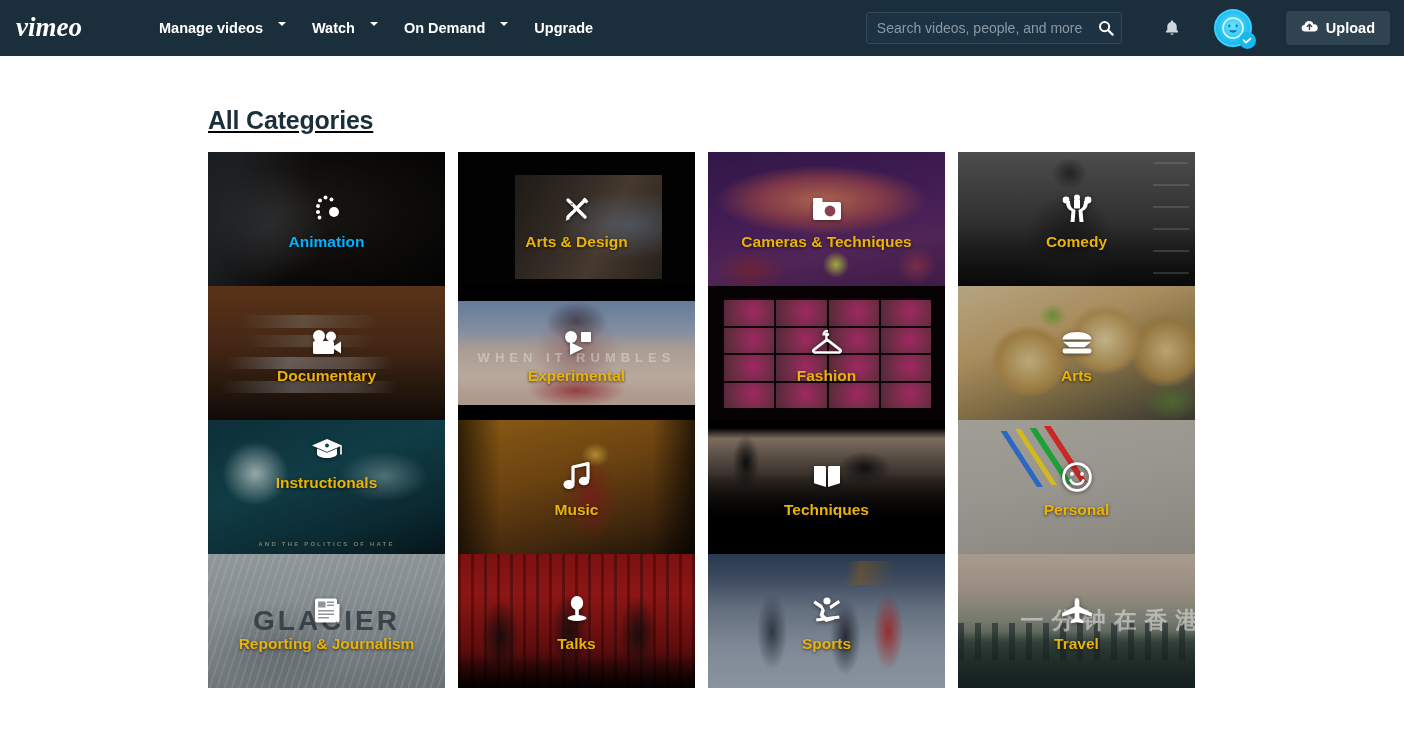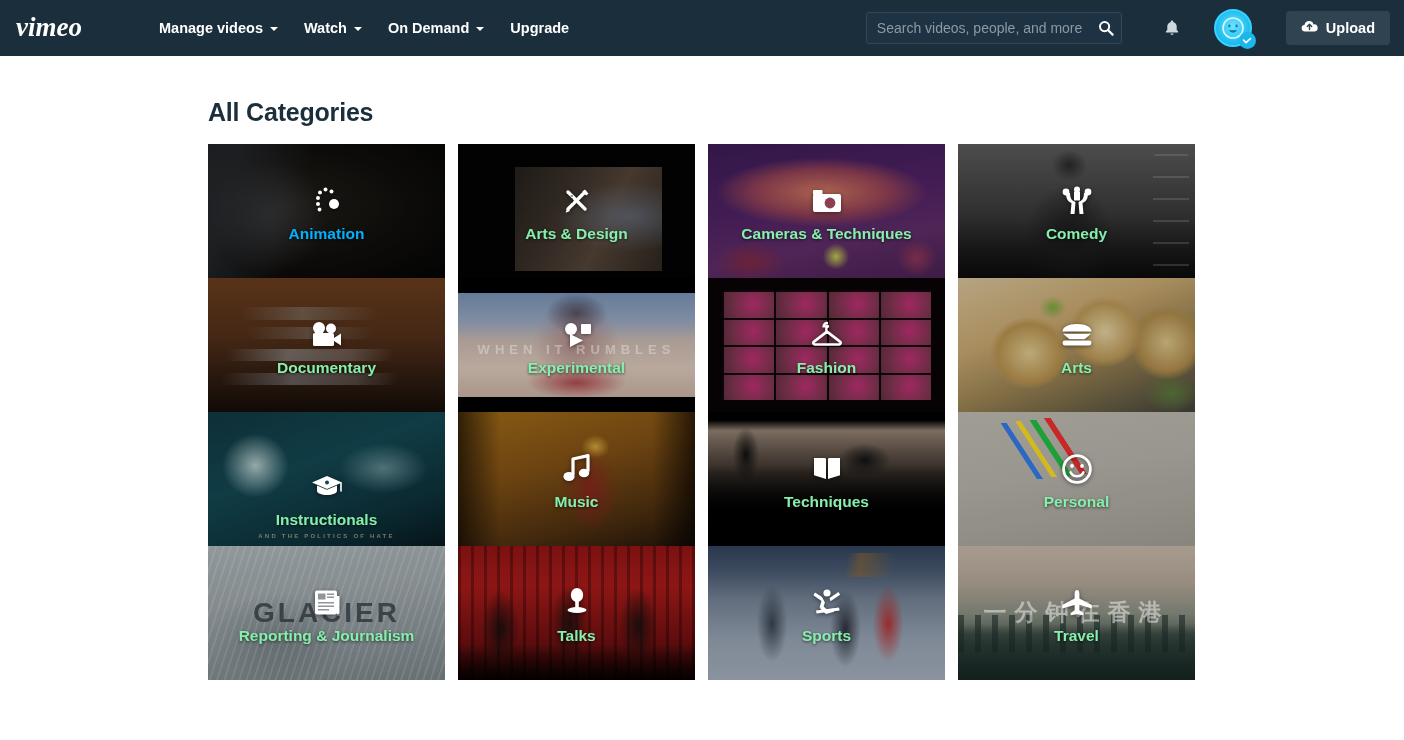--- a/index.html
+++ b/index.html
@@ -36,22 +36,21 @@
     gap: 0px;
   }
   .nav-item {
     color: #ffffff;
     font-size: 14.5px;
     font-weight: bold;
     padding: 8px 13px;
     cursor: pointer;
     white-space: nowrap;
     display: flex;
-    align-items: center;
-    gap: 7px;
+    gap: 15px;
     line-height: 1;
   }
   .caret {
     display: inline-block;
     width: 0; height: 0;
     border-left: 4px solid transparent;
     border-right: 4px solid transparent;
     border-top: 4.5px solid #ffffff;
     position: relative;
     top: 1px;
@@ -131,21 +130,22 @@
     font-size: 14.5px;
     font-weight: bold;
     height: 34px;
     padding: 0 15px;
     cursor: pointer;
     font-family: "Liberation Sans", sans-serif;
   }
 
   
   .page {
-    padding: 8px;
+    padding: 16px;
+    text-decoration: underline;
   }
   .content {
     width: 988px;
     margin: 0 auto;
     padding-top: 34px;
   }
   .page-title {
     font-size: 25px;
     font-weight: bold;
     color: #1a2e3b;
@@ -186,21 +186,21 @@
   }
   .card-icon {
     width: 42px;
     height: 42px;
     display: flex;
     align-items: center;
     justify-content: center;
     filter: drop-shadow(0 1px 2px rgba(0,0,0,0.5));
   }
   .card-label {
-    color: #86efac;
+    color: #eab308;
     font-size: 15.5px;
     font-weight: bold;
     text-shadow: 0 1px 3px rgba(0,0,0,0.65);
     text-align: center;
     line-height: 1.1;
   }
   .card-label.active { color: #00b3ff; }
 
   
   .art-text {
@@ -490,21 +490,21 @@
       </div>
 
       <div class="card">
         <div class="card-bg" style="background:
              linear-gradient(160deg, #11363f 0%, #13454f 40%, #0d2f38 75%, #07181e 100%);"></div>
         <div class="card-bg" style="background:
              radial-gradient(ellipse 20% 34% at 20% 40%, rgba(195,215,215,.85) 0%, rgba(0,0,0,0) 70%),
              radial-gradient(ellipse 26% 26% at 74% 42%, rgba(150,185,190,.55) 0%, rgba(0,0,0,0) 72%);"></div>
         <div class="art-text" style="top:90%; font-size:6px; letter-spacing:2.2px; color:rgba(200,190,160,.65);">AND THE POLITICS OF HATE</div>
         <div class="card-overlay" style="background:rgba(0,0,0,0.12)"></div>
-        <div class="card-inner" style="justify-content:flex-end; padding-bottom:18px;">
+        <div class="card-inner" style="justify-content:flex-start; padding-bottom:18px;margin-top:9px;">
           <div class="card-icon">
             <svg width="34" height="28" viewBox="0 0 34 28" aria-hidden="true">
               <path d="M17 3 2 9.5 17 16l15-6.5z" fill="#fff"></path>
               <path d="M7 12.5v5.5c0 2.2 4.5 4 10 4s10-1.8 10-4v-5.5l-10 4.3z" fill="#fff"></path>
               <circle cx="17" cy="9.5" r="2" fill="#13454f"></circle>
               <path d="M31 10v8" stroke="#fff" stroke-width="1.6" stroke-linecap="round"></path>
             </svg>
           </div>
           <div class="card-label">Instructionals</div>
         </div>
@@ -643,21 +643,21 @@
           <div class="card-label">Sports</div>
         </div>
       </div>
 
       <div class="card">
         <div class="card-bg" style="background:
              linear-gradient(180deg, #b6a99b 0%, #a79a8d 26%, #7f8478 50%, #46524a 72%, #22302c 100%);"></div>
         <div class="card-bg" style="background:
              linear-gradient(180deg, rgba(0,0,0,0) 58%, rgba(30,48,44,.55) 66%, rgba(18,32,30,.85) 100%),
              repeating-linear-gradient(90deg, rgba(20,34,32,.55) 0 6px, rgba(0,0,0,0) 6px 17px) 0 72%/100% 28% no-repeat;"></div>
-        <div class="art-text" style="top:38%; font-size:23px; letter-spacing:8px; color:rgba(255,255,255,.55);">一分钟在香港</div>
+        <div class="art-text" style="top:38%; font-size:23px; letter-spacing:8px; color:rgba(255,255,255,.55);margin-left:37px;">一分钟在香港</div>
         <div class="card-overlay" style="background:rgba(0,0,0,0.08)"></div>
         <div class="card-inner">
           <div class="card-icon">
             <svg width="34" height="30" viewBox="0 0 34 30" aria-hidden="true">
               <path d="M17 2c1.5 0 2.4 1.6 2.4 4.2v4.3l12.4 6.6v3.3l-12.4-3.6v5.4l4 2.6v2.4L17 26.3l-6.4 1-.0-2.4 4-2.6v-5.4L2.2 20.4v-3.3l12.4-6.6V6.2C14.6 3.6 15.5 2 17 2z" fill="#fff"></path>
             </svg>
           </div>
           <div class="card-label">Travel</div>
         </div>
       </div>

